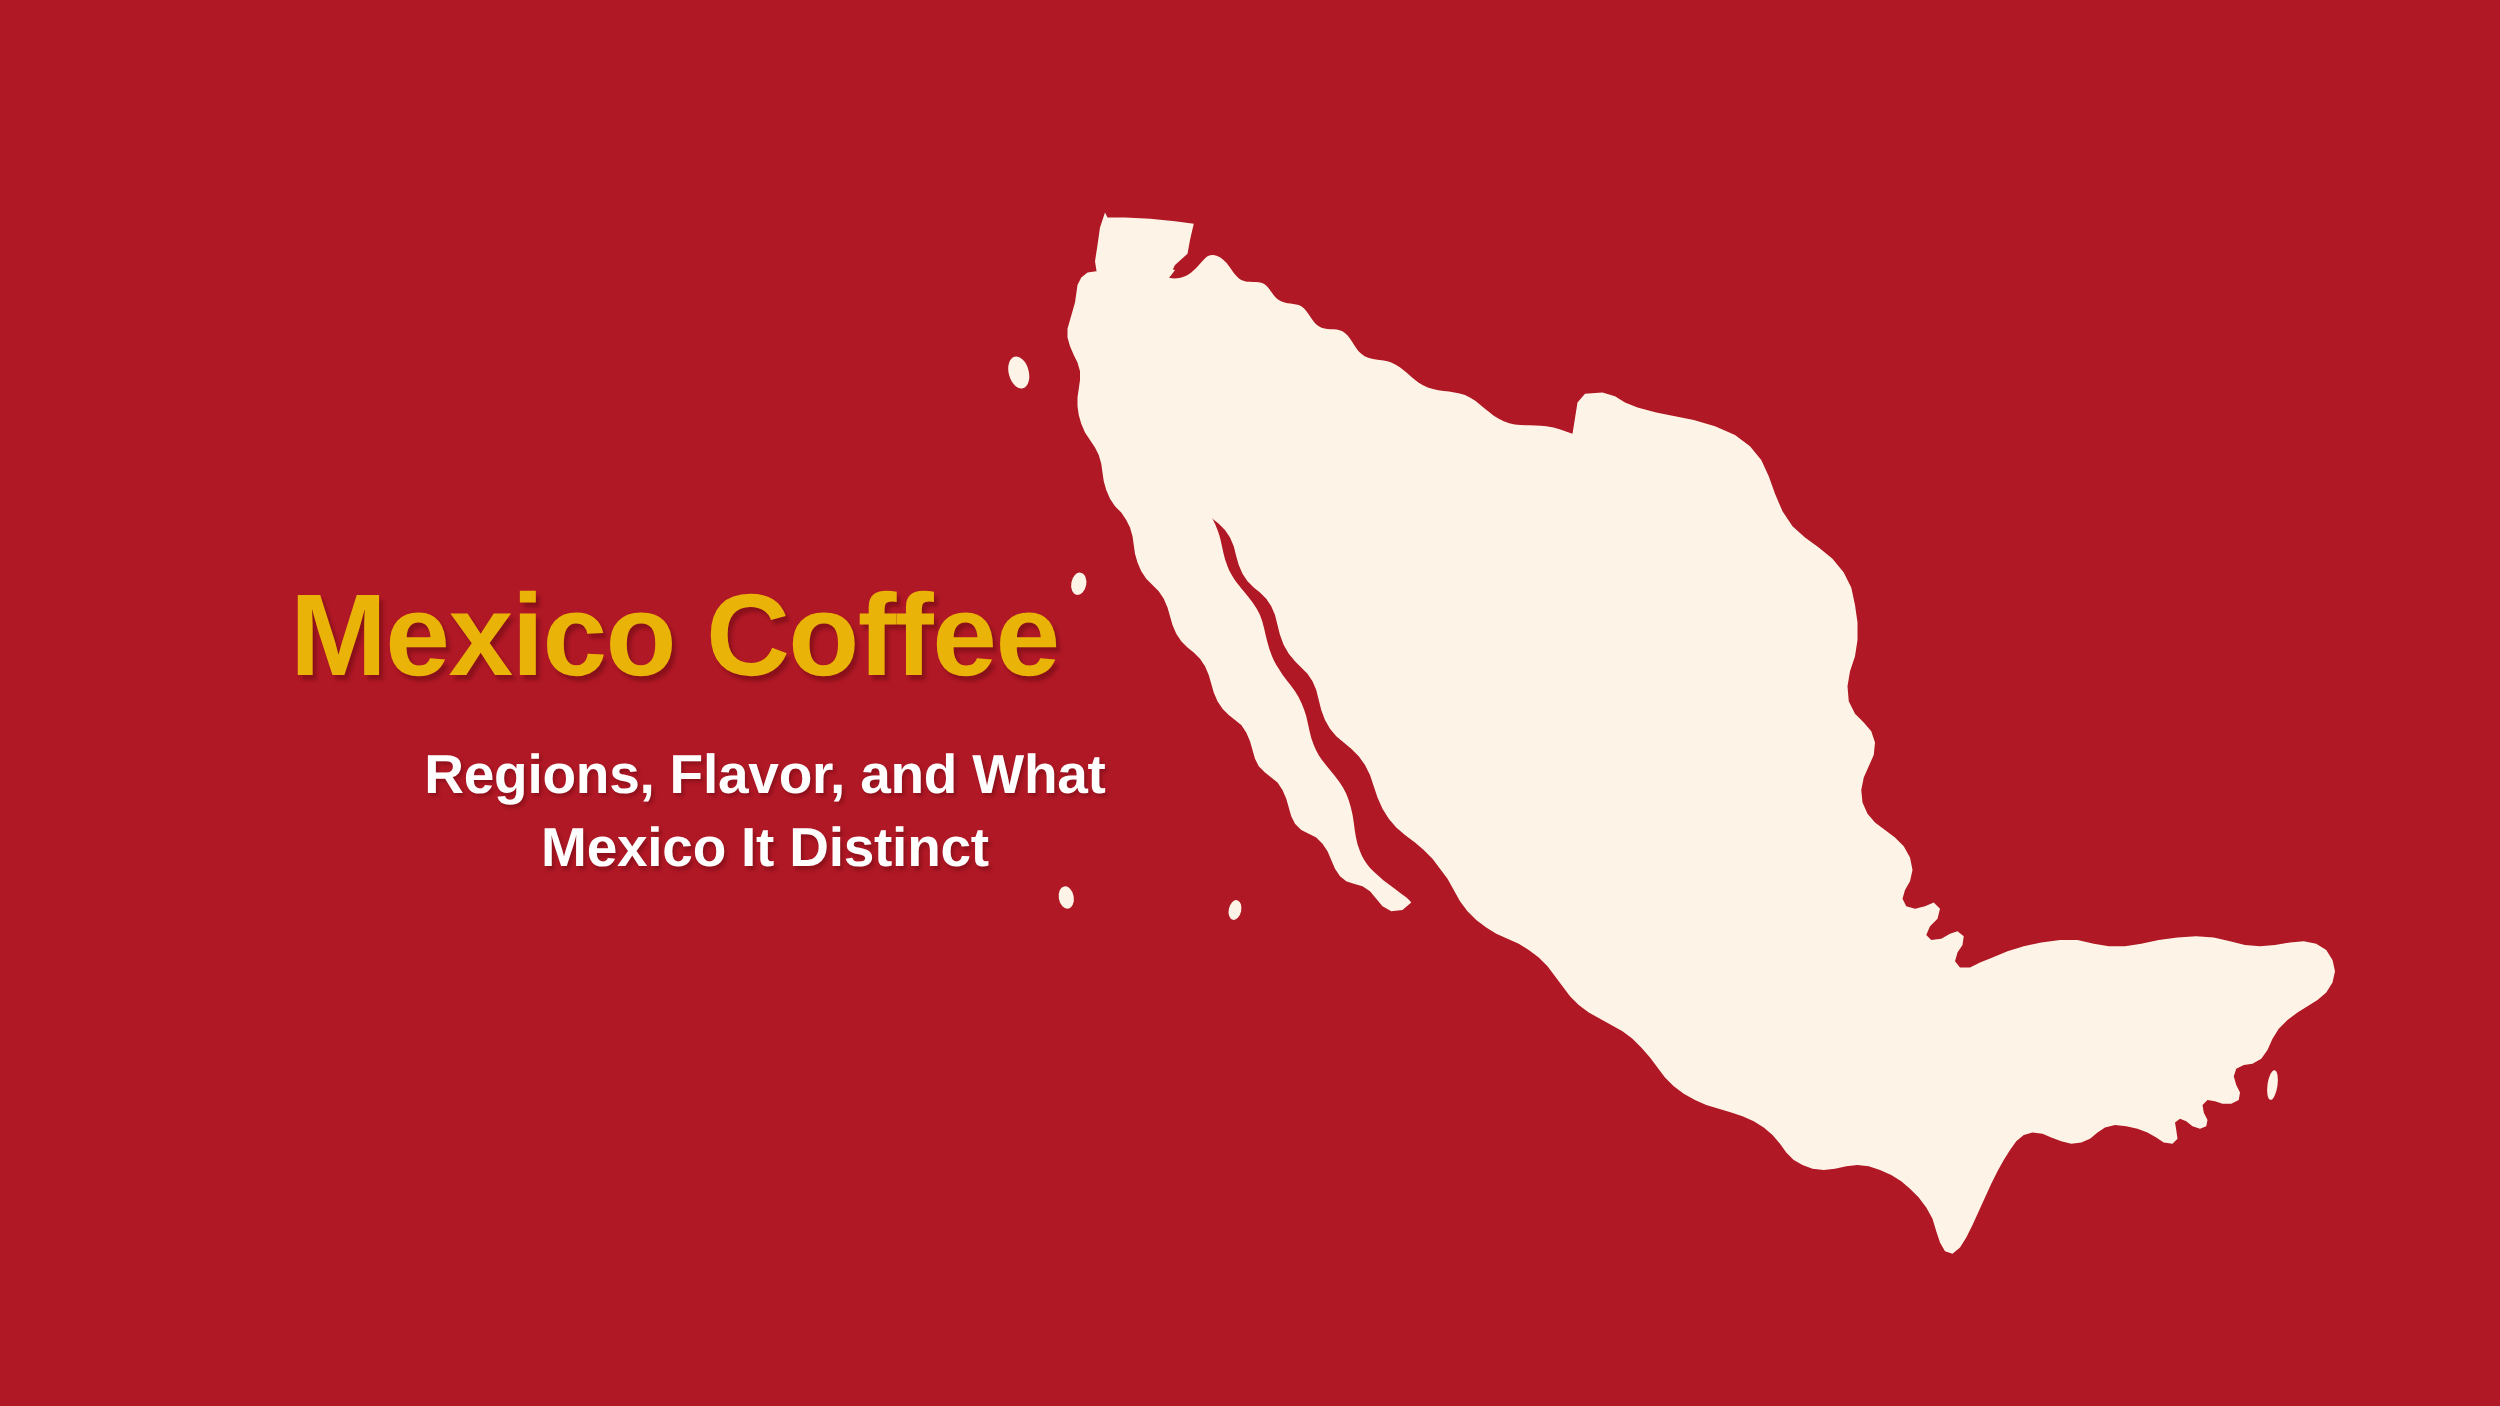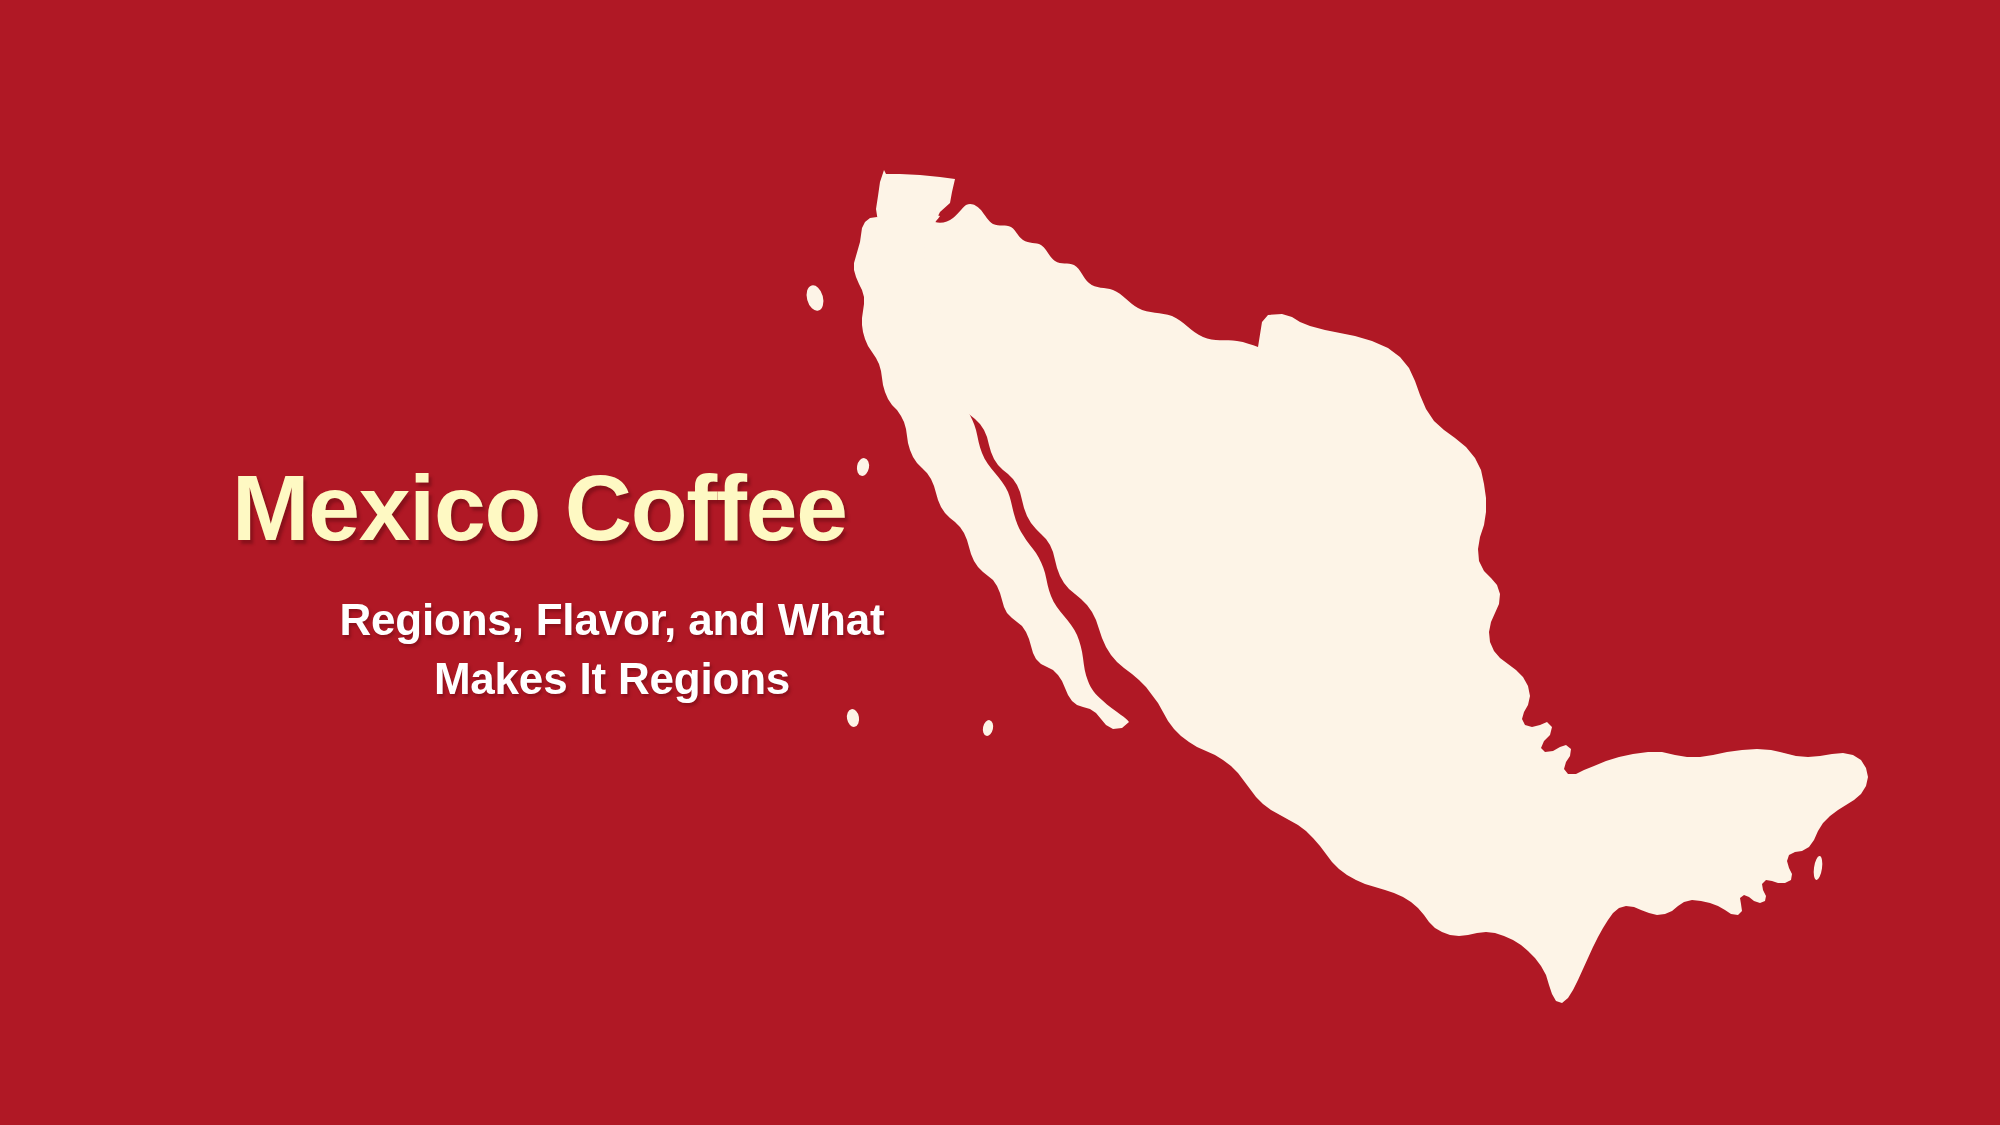--- a/index.html
+++ b/index.html
@@ -229,20 +229,20 @@
         <ellipse cx="1186" cy="530" rx="6" ry="11" fill="#FDF4E7" transform="rotate(-25 1186 530)"></ellipse>
         <ellipse cx="863" cy="467" rx="6" ry="9" fill="#FDF4E7" transform="rotate(10 863 467)"></ellipse>
         <ellipse cx="853" cy="718" rx="6" ry="9" fill="#FDF4E7" transform="rotate(-10 853 718)"></ellipse>
         <ellipse cx="988" cy="728" rx="5" ry="8" fill="#FDF4E7" transform="rotate(12 988 728)"></ellipse>
         <ellipse cx="1818" cy="868" rx="4" ry="12" fill="#FDF4E7" transform="rotate(8 1818 868)"></ellipse>
       </g>
     </svg>
   </div>
 
   <div id="text-block">
-    <h1 id="title" style="color: #fef9c3;">Mexico Coffee</h1>
+    <h1 id="title" style="color: #eab308;">Mexico Coffee</h1>
     <p id="subtitle" style="color: rgb(255, 255, 255);">
       <span class="line">Regions, Flavor, and What</span>
-      <span class="line">Makes It Regions</span>
+      <span class="line">Mexico It Distinct</span>
     </p>
   </div>
 
 </div>
 
 </body></html>

